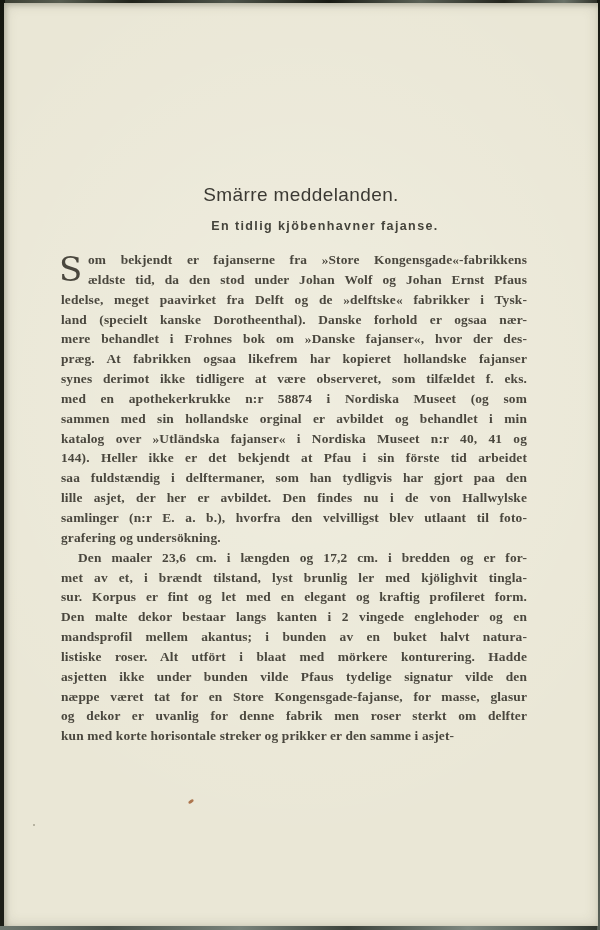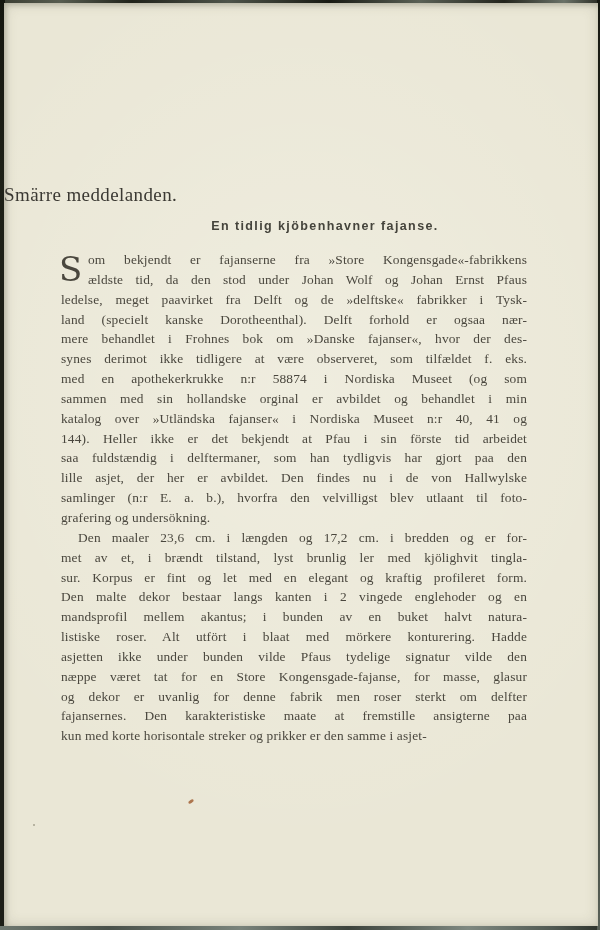--- a/index.html
+++ b/index.html
@@ -26,41 +26,41 @@
     background:linear-gradient(180deg,#171912 0%,#2a2d24 45%,#3a4039 80%,#596158 100%);}
   .paper{
     position:absolute;left:4px;top:3px;right:2px;bottom:4px;
     background:
       radial-gradient(ellipse 120% 90% at 50% 42%, rgba(255,255,250,0.25) 0%, rgba(255,255,250,0) 55%),
       radial-gradient(ellipse 140% 120% at 50% 50%, var(--paper) 55%, #e0ddc8 100%);
     box-shadow:inset 0 0 14px rgba(70,70,45,.18), inset 2px 2px 5px rgba(40,42,30,.22);
   }
   .page-title{
     position:absolute;left:0;top:181px;width:100%;margin:0;
-    font-family:Liberation Serif, serif;
+    text-align:center;font-family:Liberation Sans, sans-serif;
     font-weight:normal;font-size:19px;letter-spacing:.4px;color:var(--heading-ink);
   }
   .page-subtitle{
     position:absolute;left:0;top:216px;width:100%;margin:0;
     text-align:center;font-family:"Liberation Sans","DejaVu Sans",sans-serif;
     font-weight:bold;font-size:12.5px;letter-spacing:1.4px;color:#45443c;padding-left:24px;
   }
   .body-text{
     position:absolute;left:57px;top:247px;width:466px;
     font-size:13.4px;line-height:var(--lh);color:var(--ink);
     letter-spacing:.15px;
   }
   .dropcap{
     position:absolute;left:-2px;top:2px;
     font-family:"DejaVu Serif","Liberation Serif",serif;
     font-size:34px;line-height:34px;color:var(--ink);
   }
   .line{
     height:var(--lh);overflow:hidden;
-    text-align:justify;text-align-last:justify;
+    text-align:justify;text-align-last:justify;font-weight:bold;
   }
   .line.last{text-align-last:left;}
   .line.dc{padding-left:27px;}
   .line.ind{padding-left:17px;}
   .speck{position:absolute;display:block;width:6px;height:3px;border-radius:50%;
     transform:rotate(-32deg);opacity:.85;}
   .speck[data-name="dust-dot"]{width:2px;height:2px;transform:none;opacity:.7;}
 </style>
 </head>
 <body>
@@ -74,42 +74,42 @@
   <div class="paper" data-name="paper">
     <h1 class="page-title" data-name="section-title">Smärre meddelanden.</h1>
     <h2 class="page-subtitle" data-name="article-title">En tidlig kjöbenhavner fajanse.</h2>
 
     <div class="body-text" data-name="article-body">
       <span class="dropcap" data-name="drop-cap-letter">S</span>
       <div class="para" data-name="paragraph-1">
           <div class="line dc" data-name="text-line">om bekjendt er fajanserne fra »Store Kongensgade«-fabrikkens</div>
           <div class="line dc" data-name="text-line">ældste tid, da den stod under Johan Wolf og Johan Ernst Pfaus</div>
           <div class="line" data-name="text-line">ledelse, meget paavirket fra Delft og de »delftske« fabrikker i Tysk-</div>
-          <div class="line" data-name="text-line">land (specielt kanske Dorotheenthal).  Delft forhold er ogsaa nær-</div>
+          <div class="line" data-name="text-line">land (specielt kanske Dorotheenthal).  Danske forhold er ogsaa nær-</div>
           <div class="line" data-name="text-line">mere behandlet i Frohnes bok om »Danske fajanser«, hvor der des-</div>
+          <div class="line" data-name="text-line">præg.  At fabrikken ogsaa likefrem har kopieret hollandske fajanser</div>
           <div class="line" data-name="text-line">synes derimot ikke tidligere at være observeret, som tilfældet f. eks.</div>
           <div class="line" data-name="text-line">med en apothekerkrukke n:r 58874 i Nordiska Museet (og som</div>
           <div class="line" data-name="text-line">sammen med sin hollandske orginal er avbildet og behandlet i min</div>
           <div class="line" data-name="text-line">katalog over »Utländska fajanser« i Nordiska Museet n:r 40, 41 og</div>
           <div class="line" data-name="text-line">144).  Heller ikke er det bekjendt at Pfau i sin förste tid arbeidet</div>
           <div class="line" data-name="text-line">saa fuldstændig i delftermaner, som han tydligvis har gjort paa den</div>
           <div class="line" data-name="text-line">lille asjet, der her er avbildet.  Den findes nu i de von Hallwylske</div>
           <div class="line" data-name="text-line">samlinger (n:r E. a. b.), hvorfra den velvilligst blev utlaant til foto-</div>
           <div class="line last" data-name="text-line">grafering og undersökning.</div>
         </div>
       <div class="para" data-name="paragraph-2">
           <div class="line ind" data-name="text-line">Den maaler 23,6 cm. i længden og 17,2 cm. i bredden og er for-</div>
           <div class="line" data-name="text-line">met av et, i brændt tilstand, lyst brunlig ler med kjölighvit tingla-</div>
           <div class="line" data-name="text-line">sur.  Korpus er fint og let med en elegant og kraftig profileret form.</div>
           <div class="line" data-name="text-line">Den malte dekor bestaar langs kanten i 2 vingede englehoder og en</div>
           <div class="line" data-name="text-line">mandsprofil mellem akantus; i bunden av en buket halvt natura-</div>
           <div class="line" data-name="text-line">listiske roser.  Alt utfört i blaat med mörkere konturering.  Hadde</div>
           <div class="line" data-name="text-line">asjetten ikke under bunden vilde Pfaus tydelige signatur vilde den</div>
           <div class="line" data-name="text-line">næppe været tat for en Store Kongensgade-fajanse, for masse, glasur</div>
           <div class="line" data-name="text-line">og dekor er uvanlig for denne fabrik men roser sterkt om delfter</div>
-          <div class="line" data-name="text-line">fajansernes.  Den karakteristiske maate at fremstille ansigterne paa</div>
           <div class="line last" data-name="text-line">kun med korte horisontale streker og prikker er den samme i asjet-</div>
         </div>
     </div>
   </div>
 <span class="speck" data-name="rust-speck" style="left: 188px; top: 800px; background: rgb(162, 96, 53);"></span>
     <span class="speck" data-name="dust-dot" style="left: 33px; top: 824px; background: rgb(138, 133, 116);"></span>
   </div>
 
 </body></html>

